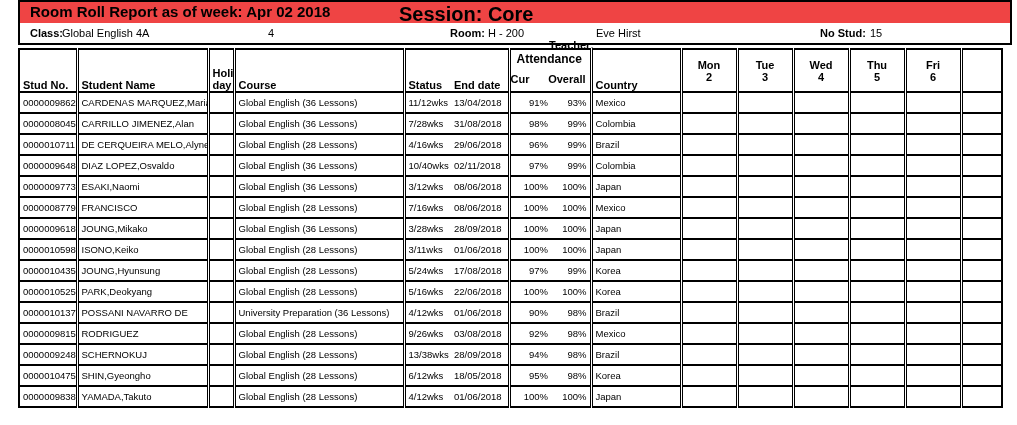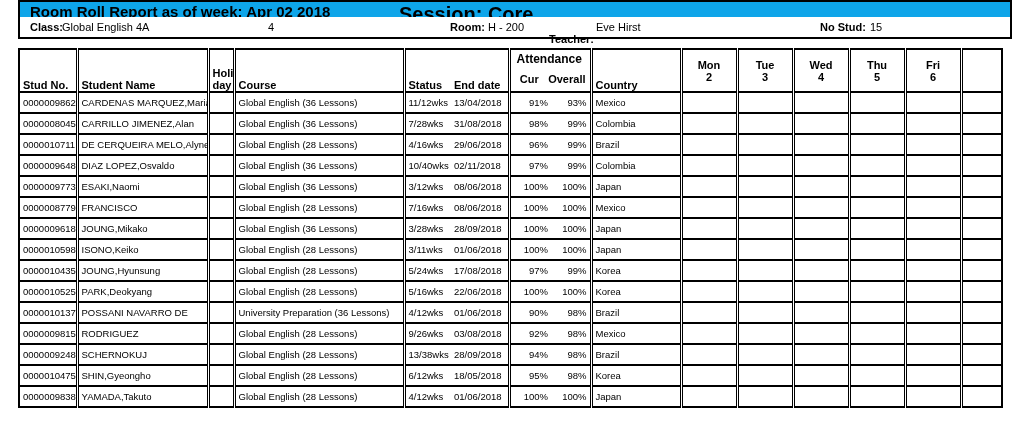--- a/index.html
+++ b/index.html
@@ -8,30 +8,30 @@
     width:1017px; height:425px;
     background:#ffffff;
     font-family:"Liberation Sans", sans-serif;
     color:#000;
     overflow:hidden;
   }
   
   .title-box {
     position:absolute; left:18px; top:0; width:990px; height:21px;
     border:2px solid #000; border-top-width:2px;
-    background:#0ea5e9;
+    background:#ef4444;
   }
   .report-title {
     position:absolute; left:10px; top:1px;
     font-size:15px; font-weight:bold; white-space:nowrap;
   }
   .session-wrap { position:absolute; left:379px; top:1px; font-size:20px; font-weight:bold; white-space:nowrap;text-align:right; }
   
   .info-box {
-    position:absolute; left:18px; top:17px; width:990px; height:20px;
+    position:absolute; left:18px; top:23px; width:990px; height:20px;
     border-left:2px solid #000; border-right:2px solid #000; border-bottom:2px solid #000;
     background:#fff; font-size:11px;
   }
   .info-box .lbl { font-weight:bold; }
   .info-item { position:absolute; top:4px; white-space:nowrap; }
   .i-class-l { left:10px; }  .i-class-v { left:42px; }
   .i-level-l { left:212px;margin-top:28px; } .i-level-v { left:248px; }
   .i-room-l  { left:430px; } .i-room-v  { left:468px; }
   .i-teacher-l { left:529px;margin-top:12px; } .i-teacher-v { left:576px; }
   .i-nostud-l { left:800px; } .i-nostud-v { left:850px; }
@@ -54,21 +54,21 @@
   table.roll .nolb { border-left:none; }
   table.roll thead th {
     height:41px; vertical-align:bottom;
     font-size:11px; font-weight:bold; text-align:left;
     padding-bottom:0;
   }
   table.roll thead th.day-h { text-align:center; vertical-align:middle; padding-bottom:0; }
   table.roll thead th.att-h { padding:0; vertical-align:top; }
   .att-top { font-size:12px; font-weight:bold; padding:2px 0 0 6px; }
   .att-sub { display:flex; font-size:11px; font-weight:bold; margin-top:7px; }
-  .att-sub .cur { width:40px; text-align:center; }
+  .att-sub .cur { width:40px; text-align:left; }
   .att-sub .ovr { flex:1; text-align:right; padding-right:4px; }
   table.roll tbody td {
     height:19px; font-size:9.5px; vertical-align:middle;
   }
   td.num { text-align:right; }
   .day-cell { background:#fff; }
 </style>
 </head>
 <body>
 

